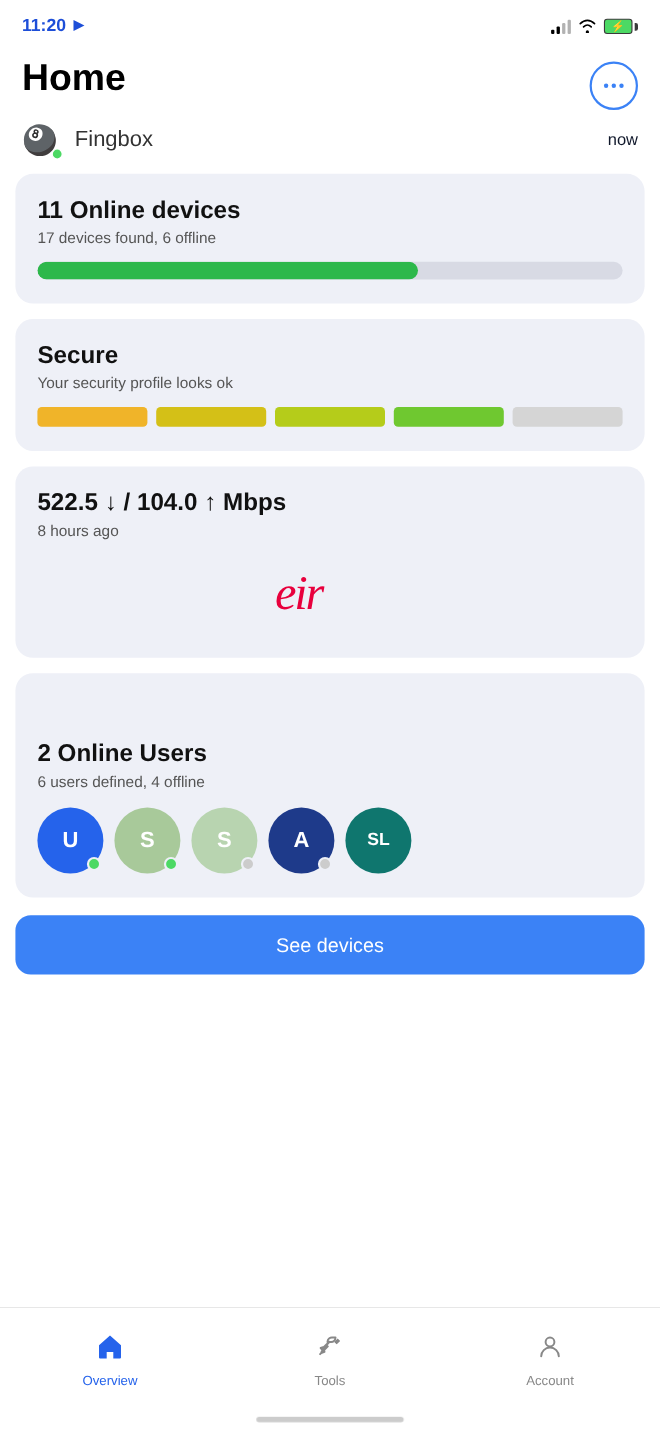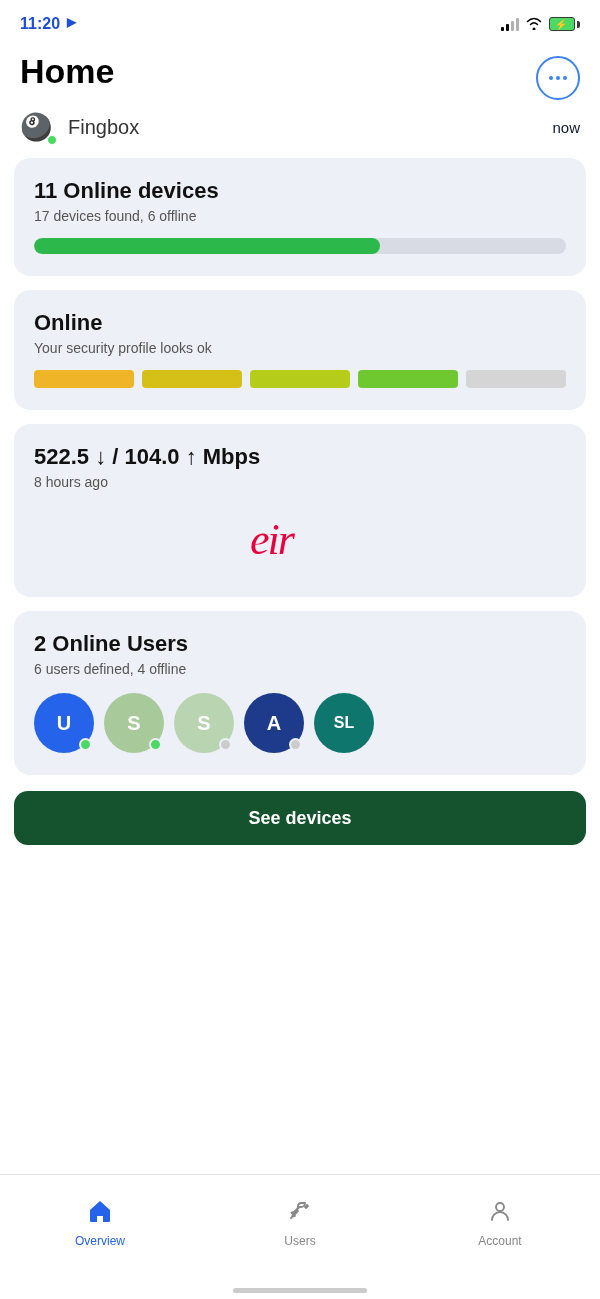--- a/index.html
+++ b/index.html
@@ -202,20 +202,21 @@
       font-family: Georgia, serif;
       letter-spacing: -1px;
     }
 
     
     .users-title {
       font-size: 22px;
       font-weight: 700;
       color: #111;
       margin-bottom: 4px;
+      margin-top: 40px;
     }
     .users-subtitle {
       font-size: 14px;
       color: #555;
       margin-bottom: 16px;
     }
     .user-avatars {
       display: flex;
       gap: 10px;
     }
@@ -243,38 +244,38 @@
       height: 13px;
       border-radius: 50%;
       border: 2px solid #eef0f7;
     }
     .status-online { background: #4cd964; }
     .status-offline { background: #ccc; }
 
     
     .see-devices-btn {
       margin: 16px 14px 0 14px;
-      background: #14532d;
+      background: #3b82f6;
       color: #fff;
       border: none;
       border-radius: 14px;
       width: calc(100% - 28px);
       height: 54px;
       font-size: 18px;
-      font-weight: 700;
+      font-weight: 400;
       cursor: pointer;
       display: flex;
       align-items: center;
       justify-content: center;
     }
 
     
     .bottom-nav {
       position: fixed;
-      bottom: 15px;
+      bottom: 1px;
       width: 600px;
       background: #fff;
       border-top: 1px solid #e5e5e5;
       display: flex;
       justify-content: space-around;
       align-items: center;
       padding: 10px 0 24px 0;
       height: 110px;
     }
     .nav-item {
@@ -373,21 +374,21 @@
 
     <div class="card">
       <div class="card-title-large">11 Online devices</div>
       <div class="card-subtitle">17 devices found, 6 offline</div>
       <div class="progress-bar-container">
         <div class="progress-bar-fill" style="width: 65%;"></div>
       </div>
     </div>
 
     <div class="card">
-      <div class="secure-title">Online</div>
+      <div class="secure-title">Secure</div>
       <div class="secure-subtitle">Your security profile looks ok</div>
       <div class="security-blocks">
         <div class="security-block" style="background:#f0b429;"></div>
         <div class="security-block" style="background:#d4c017;"></div>
         <div class="security-block" style="background:#b5cc1a;"></div>
         <div class="security-block" style="background:#6fc830;"></div>
         <div class="security-block" style="background:#d5d5d5;"></div>
       </div>
     </div>
 
@@ -446,21 +447,21 @@
     </span>
     <span class="nav-label" style="color:#2563eb;">Overview</span>
   </div>
   <div class="nav-item nav-inactive">
     <span class="nav-icon">
       <svg width="26" height="26" viewBox="0 0 26 26" fill="none">
         <path d="M4 20l5-5m0 0l2-2m-2 2l2-2m7-8a4 4 0 0 1-4 4c-.5 0-1-.07-1.5-.2L7 15l1 3-3 1 1-3-1.5-1.5 3-1 3.5-3.5c-.13-.5-.2-1-.2-1.5A4 4 0 0 1 15 5z" stroke="#888" stroke-width="1.8" stroke-linecap="round" stroke-linejoin="round"></path>
         <path d="M18 9l2-2 1 1-2 2" stroke="#888" stroke-width="1.8" stroke-linecap="round"></path>
       </svg>
     </span>
-    <span class="nav-label">Users</span>
+    <span class="nav-label">Tools</span>
   </div>
   <div class="nav-item nav-inactive">
     <span class="nav-icon">
       <svg width="26" height="26" viewBox="0 0 26 26" fill="none">
         <circle cx="13" cy="9" r="4" stroke="#888" stroke-width="1.8"></circle>
         <path d="M5 22c0-4.4 3.6-8 8-8s8 3.6 8 8" stroke="#888" stroke-width="1.8" stroke-linecap="round"></path>
       </svg>
     </span>
     <span class="nav-label">Account</span>
   </div>

